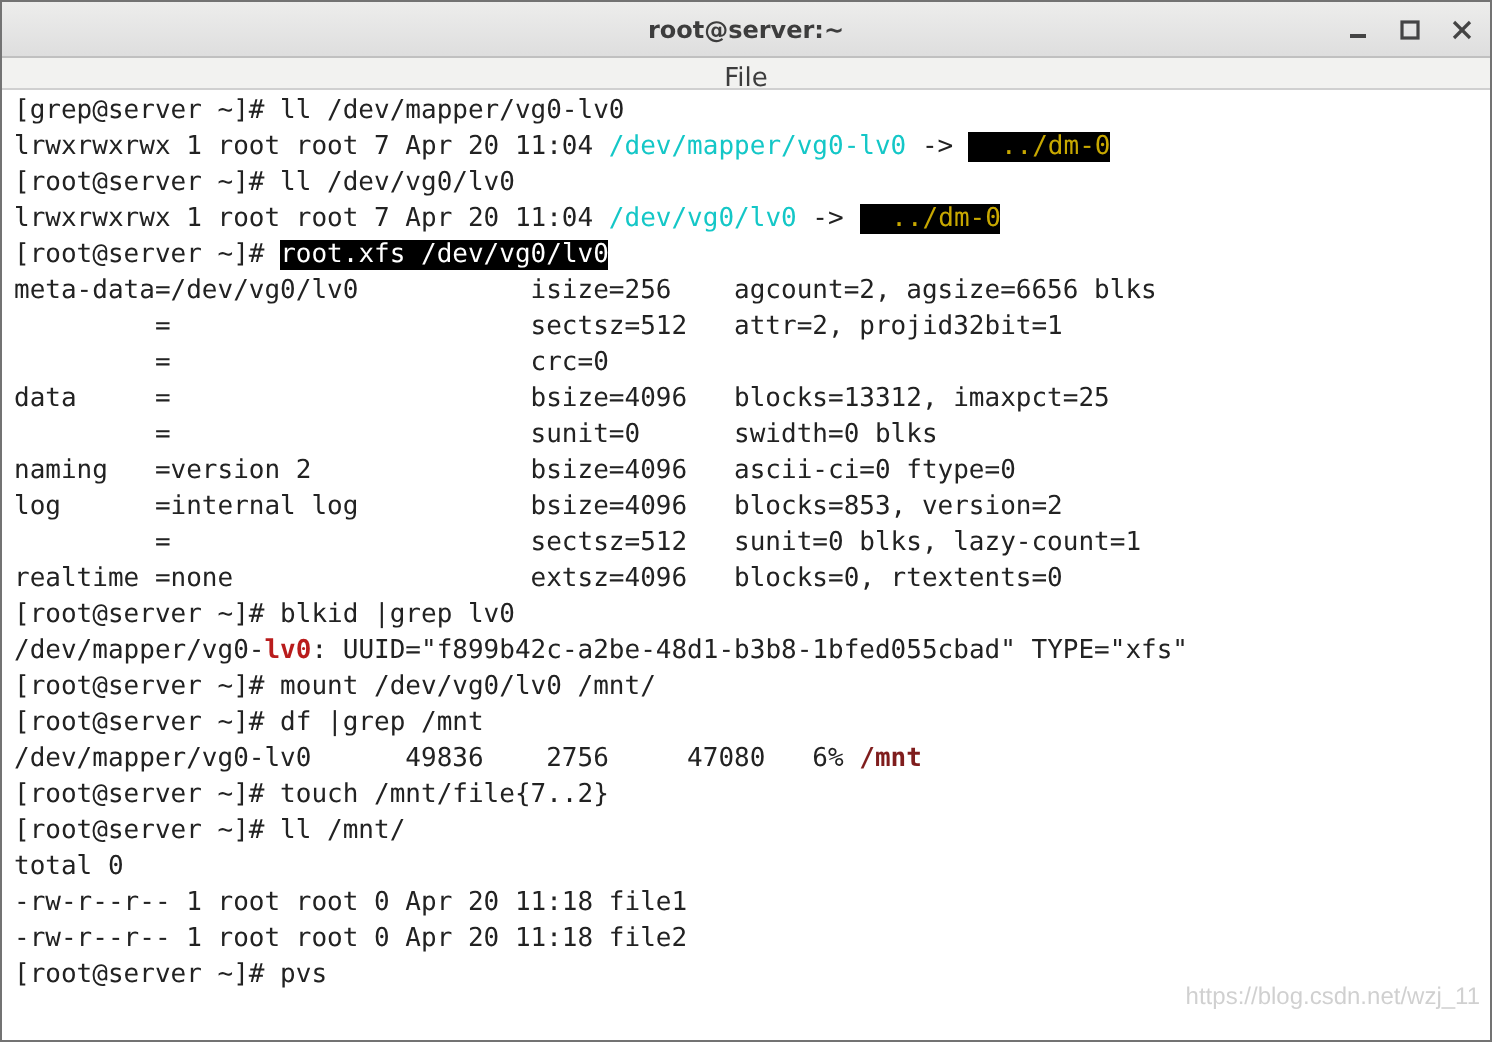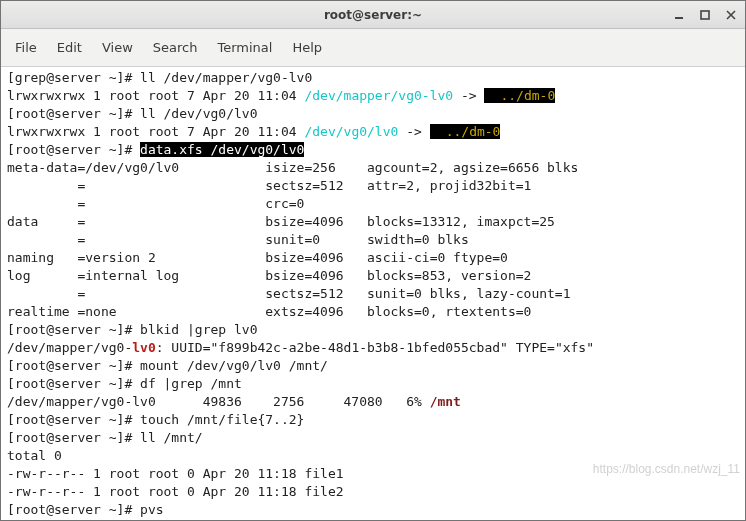--- a/index.html
+++ b/index.html
@@ -44,50 +44,51 @@
     height: 18px;
     display: flex;
     align-items: center;
     justify-content: center;
     color: #444;
     font-size: 13px;
     cursor: pointer;
   }
   .winbtn svg { width: 10px; height: 10px; display:block; }
   .menubar {
-    height: 38px;
+    height: 16px;
     background: #f2f2f0;
     display: flex;
     align-items: center;
     padding: 0 6px;
     gap: 4px;
     border-bottom: 1px solid #d0d0d0;
     font-size: 13px;
     color: #3d3d3d;
+    flex-direction: column;
   }
   .menubar .mitem { padding: 3px 8px; cursor: pointer; }
   .term {
     flex: 1;
     background: #ffffff;
     color: #222;
     font-family: "DejaVu Sans Mono", "Liberation Mono", monospace;
     font-size: 13px;
     line-height: 18px;
     padding: 2px 6px;
     white-space: pre;
     overflow: hidden;
   }
   .cyan { color: #14c7c7; }
   .redb { color: #b91c1c; font-weight: bold; }
   .red  { color: #7f1d1d; font-weight: bold; }
   .hlt  { background: #000000; color: #ffffff; }
   .hlt-y{ background: #000000; color: #c8a800; padding-left: 16px; }
   .watermark {
     position: absolute;
-    bottom: 45px;
+    bottom: 16px;
     right: 6px;
     font-family: sans-serif;
     font-size: 12px;
     color: rgba(120,120,120,0.35);
     pointer-events: none;
   }
 </style>
 </head>
 <body>
 
@@ -121,21 +122,21 @@
     <span class="mitem">View</span>
     <span class="mitem">Search</span>
     <span class="mitem">Terminal</span>
     <span class="mitem">Help</span>
   </div>
 
   <div class="term"><span>[grep@server ~]# ll /dev/mapper/vg0-lv0</span>
 <span><span>lrwxrwxrwx 1 root root 7 Apr 20 11:04 </span><span class="cyan">/dev/mapper/vg0-lv0</span><span> -&gt; </span><span class="hlt-y">../dm-0</span></span>
 <span>[root@server ~]# ll /dev/vg0/lv0</span>
 <span><span>lrwxrwxrwx 1 root root 7 Apr 20 11:04 </span><span class="cyan">/dev/vg0/lv0</span><span> -&gt; </span><span class="hlt-y">../dm-0</span></span>
-<span><span>[root@server ~]# </span><span class="hlt">data.xfs /dev/vg0/lv0</span></span>
+<span><span>[root@server ~]# </span><span class="hlt">root.xfs /dev/vg0/lv0</span></span>
 <span>meta-data=/dev/vg0/lv0           isize=256    agcount=2, agsize=6656 blks</span>
 <span>         =                       sectsz=512   attr=2, projid32bit=1</span>
 <span>         =                       crc=0</span>
 <span>data     =                       bsize=4096   blocks=13312, imaxpct=25</span>
 <span>         =                       sunit=0      swidth=0 blks</span>
 <span>naming   =version 2              bsize=4096   ascii-ci=0 ftype=0</span>
 <span>log      =internal log           bsize=4096   blocks=853, version=2</span>
 <span>         =                       sectsz=512   sunit=0 blks, lazy-count=1</span>
 <span>realtime =none                   extsz=4096   blocks=0, rtextents=0</span>
 <span>[root@server ~]# blkid |grep lv0</span>

